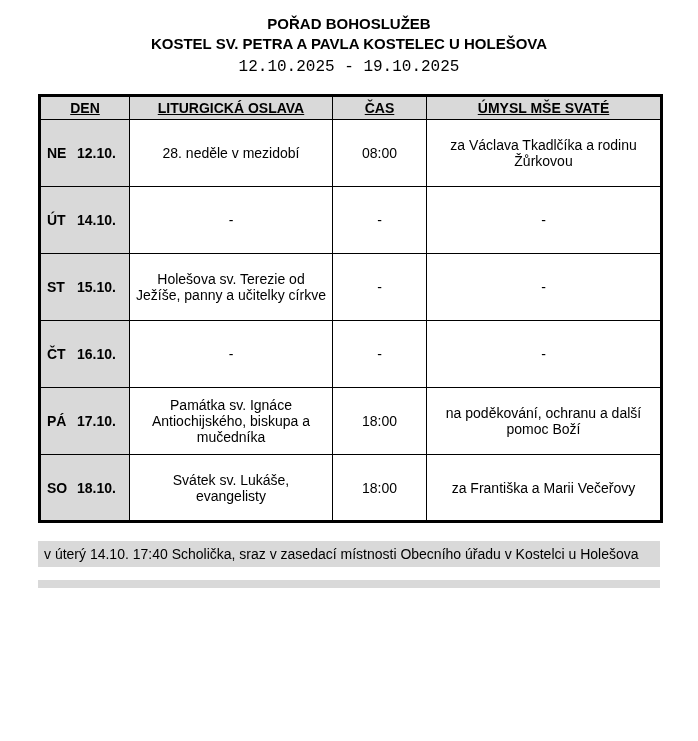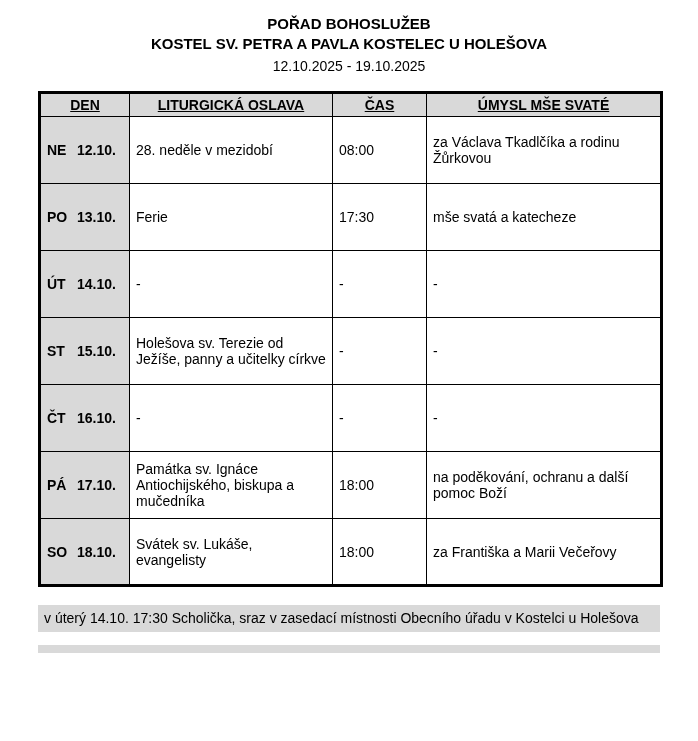--- a/index.html
+++ b/index.html
@@ -15,22 +15,23 @@
     box-sizing: border-box;
     padding: 14px 38px 0 38px;
     position: relative;
   }
   .title-block { text-align: center; line-height: 1.35; }
   .title, .subtitle {
     font-weight: bold;
     font-size: 15px;
   }
   .date-range {
-    font-size: 14px;
+    font-size: 16px;
     margin-top: 2px;
+    font-family: Liberation Mono, monospace;
   }
   table.schedule {
     margin-top: 16px;
     width: 622px;
     border-collapse: collapse;
     border: 3px solid #000000;
     table-layout: fixed;
   }
   table.schedule th, table.schedule td {
     border: 1px solid #000000;
@@ -53,21 +54,21 @@
   td.day-cell {
     background: #d9d9d9;
     font-weight: bold;
     text-align: left;
     padding-left: 8px;
     white-space: nowrap;
     margin-left: 8px;
   }
   td.day-cell .day-abbr { display: inline-block; min-width: 24px; }
   td.day-cell .day-date { display: inline-block; margin-left: 6px; }
-  td.center { }
+  td.center { text-align: center; }
   tr.data-row { height: 67px; }
   .note {
     margin-top: 18px;
     width: 622px;
     background: #d9d9d9;
     font-size: 14px;
     line-height: 1.45;
     padding: 3px 6px;
     box-sizing: border-box;
   }
@@ -105,26 +106,20 @@
       </tr>
     </thead>
     <tbody>
       <tr class="data-row">
         <td class="day-cell"><span class="day-abbr">NE</span><span class="day-date">12.10.</span></td>
         <td class="center">28. neděle v mezidobí</td>
         <td class="center">08:00</td>
         <td class="center">za Václava Tkadlčíka a rodinu Žůrkovou</td>
       </tr>
       <tr class="data-row">
-        <td class="day-cell"><span class="day-abbr">PO</span><span class="day-date">13.10.</span></td>
-        <td class="center">Ferie</td>
-        <td class="center">17:30</td>
-        <td class="center">mše svatá a katecheze</td>
-      </tr>
-      <tr class="data-row">
         <td class="day-cell"><span class="day-abbr">ÚT</span><span class="day-date">14.10.</span></td>
         <td class="center">-</td>
         <td class="center">-</td>
         <td class="center">-</td>
       </tr>
       <tr class="data-row">
         <td class="day-cell"><span class="day-abbr">ST</span><span class="day-date">15.10.</span></td>
         <td class="center">Holešova sv. Terezie od Ježíše, panny a učitelky církve</td>
         <td class="center">-</td>
         <td class="center">-</td>
@@ -143,17 +138,17 @@
       </tr>
       <tr class="data-row">
         <td class="day-cell"><span class="day-abbr">SO</span><span class="day-date">18.10.</span></td>
         <td class="center">Svátek sv. Lukáše, evangelisty</td>
         <td class="center">18:00</td>
         <td class="center">za Františka a Marii Večeřovy</td>
       </tr>
     </tbody>
   </table>
 
-  <div class="note">v úterý 14.10. 17:30 Scholička, sraz v zasedací místnosti Obecního úřadu v Kostelci u Holešova</div>
+  <div class="note">v úterý 14.10. 17:40 Scholička, sraz v zasedací místnosti Obecního úřadu v Kostelci u Holešova</div>
 
   <div class="bottom-bar"></div>
 
 </div>
 
 </body></html>

